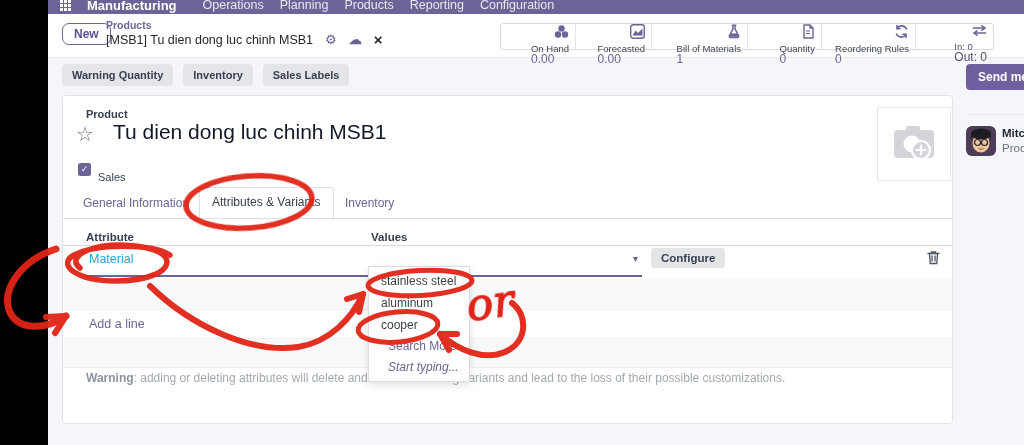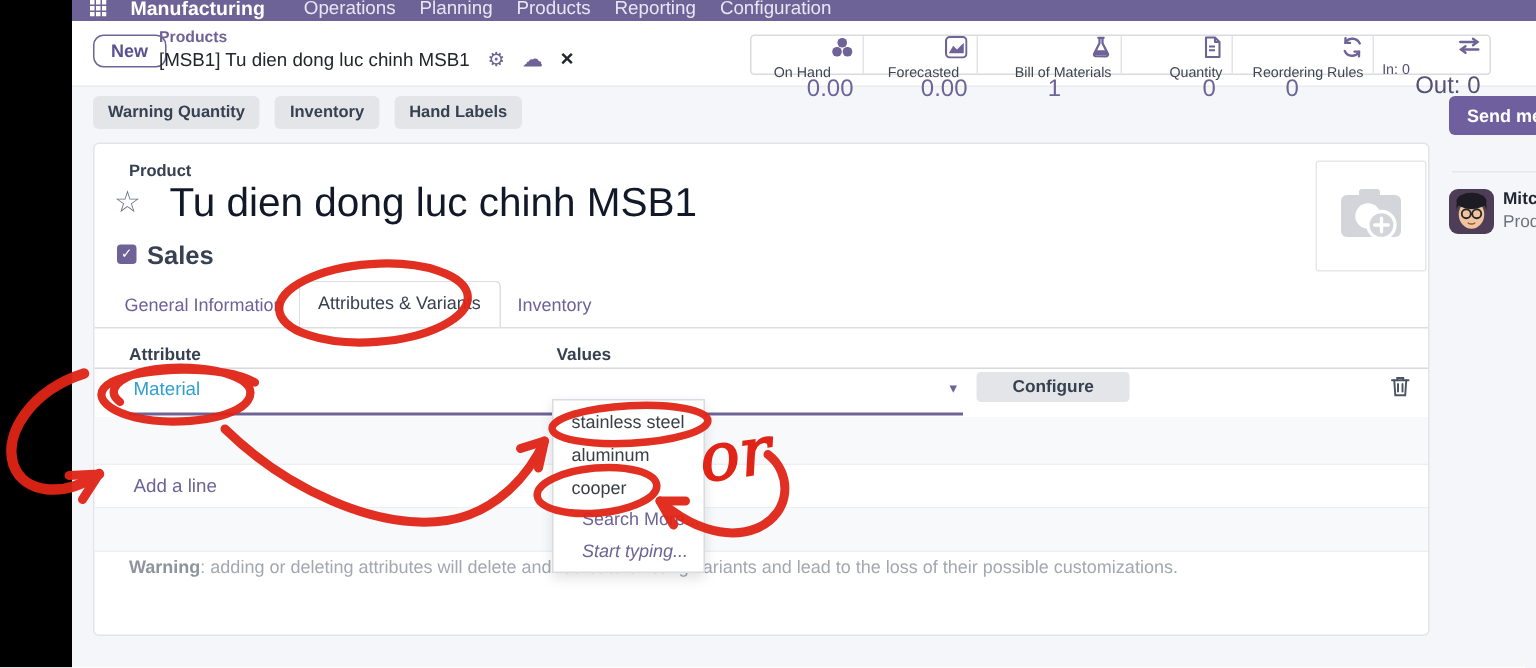--- a/index.html
+++ b/index.html
@@ -26,53 +26,53 @@
   .bc-current { font-size:12.5px; color:#23262b; white-space:nowrap; }
   .bc-ico { font-size:13px; color:#6e6396; line-height:1; }
   .bc-close { font-size:15px; color:#23262b; font-weight:bold; line-height:1; }
 
   .stat-box { position:absolute; left:452px; top:9px; height:27px; display:flex; background:#fff;
               border:1px solid #d9dbe0; border-radius:3px; }
   .stat-cell { display:flex; align-items:flex-end; padding:0 6px 0 7px; gap:4px; border-left:1px solid #e3e4e8; cursor:pointer;flex-direction:column; }
   .stat-cell:first-child { border-left:none; }
   .stat-txt { display:flex; flex-direction:column; justify-content:center; }
   .stat-label { font-size:9.5px; color:#3f4550; line-height:11px; white-space:nowrap; }
-  .stat-value { font-size:16px; color:#6e6396; line-height:11px; white-space:nowrap;margin-left:22px; }
+  .stat-value { font-size:12px; color:#6e6396; line-height:11px; white-space:nowrap; }
   .stat-ico svg { display:block; }
 
   
   .action-row { left:62px; top:64px; display:flex; gap:10px; z-index:2; }
   .gray-btn { background:#e3e5e9; border:none; border-radius:4px; color:#374151; font-weight:bold;
               font-size:11px; padding:5px 10px; font-family:inherit; cursor:pointer; white-space:nowrap; }
   .send-btn { left:966px; top:64px; background:#6f5f9e; color:#fff; border:none; border-radius:4px;
               font-weight:bold; font-size:12px; padding:6px 12px; font-family:inherit; white-space:nowrap; z-index:2; cursor:pointer; }
 
   
   .card { left:62px; top:95px; width:891px; height:329px; background:#fff; border:1px solid #e3e4e8; border-radius:4px; z-index:2; }
   .product-label { left:23px; top:12px; font-size:11px; font-weight:bold; color:#374151; }
   .star { left:13px; top:26px; font-size:20px; color:#6f7480; cursor:pointer; }
-  .title { left:50px; top:24px; font-size:27px; color:#111827; white-space:nowrap; }
+  .title { left:50px; top:24px; font-size:21px; color:#111827; white-space:nowrap; }
   .sales-check { left:15px; top:67px; width:13px; height:13px; background:#6e6396; border-radius:2.5px;
                  color:#fff; font-size:9px; line-height:13px; text-align:center; cursor:pointer; }
-  .sales-label { left:35px; top:65px; font-size:17px; font-weight:bold; color:#374151; }
+  .sales-label { left:35px; top:75px; font-size:11px; font-weight:normal; color:#374151; }
 
   .tab { font-size:12px; color:#6e6396; cursor:pointer; white-space:nowrap; }
   .tab-general { left:20px; top:100px; }
   .tab-inventory { left:282px; top:100px; }
   .tab-active { left:136px; top:91px; background:#fff; border:1px solid #dcdee3; border-bottom:none;
                 border-radius:4px 4px 0 0; padding:7px 12px 9px 12px; font-size:12px; color:#374151; z-index:3; cursor:pointer; white-space:nowrap; }
   .tabs-line { left:0; top:122px; width:889px; height:1px; background:#dcdee3; }
 
   .col-head { font-size:11.5px; font-weight:bold; color:#374151; }
   .header-line { left:0; top:149px; width:889px; height:1px; background:#d7d9de; }
   .material-link { left:26px; top:156px; font-size:12.5px; color:#2f9fce; cursor:pointer; }
   .value-underline { left:23px; top:179px; width:556px; height:2px; background:#6e6396; }
   .caret { left:570px; top:157px; font-size:10px; color:#6e6396; cursor:pointer; }
   .configure-btn { left:588px; top:152px; background:#e3e5e9; border:none; border-radius:3px; color:#374151;
-                   font-size:11.5px; font-weight:bold; padding:4px 24px; font-family:inherit; cursor:pointer; }
+                   font-size:11.5px; font-weight:bold; padding:4px 10px; font-family:inherit; cursor:pointer; }
   .trash { left:864px; top:154px; cursor:pointer; }
 
   .stripe { left:0; width:889px; background:#f8f9fb; }
   .row-line { left:0; width:889px; height:1px; background:#eceef1; }
   .add-line { left:26px; top:189px; font-size:12.5px; color:#6e6396; cursor:pointer;margin-top:32px; }
 
   .warning { left:23px; top:275px; width:845px; font-size:12px; color:#a3a8b0; }
   .warning b { color:#8e949d; }
 
   .camera-box { left:814px; top:11px; width:74px; height:74px; background:#fff; border:1px solid #e7e8eb;
@@ -217,21 +217,21 @@
           <span class="stat-label" style="color:#555073;">In: 0</span>
           <span class="stat-value" style="color:#555073;">Out: 0</span>
         </span>
       </div>
     </div>
   </div>
 
   <div class="abs action-row">
     <button class="gray-btn">Warning Quantity</button>
     <button class="gray-btn">Inventory</button>
-    <button class="gray-btn">Hand Labels</button>
+    <button class="gray-btn">Sales Labels</button>
   </div>
   <button class="abs send-btn">Send message</button>
 
   <div class="abs card">
     <div class="abs product-label">Product</div>
     <div class="abs star">☆</div>
     <div class="abs title">Tu dien dong luc chinh MSB1</div>
 
     <div class="abs sales-check">
       <span>✓</span>

